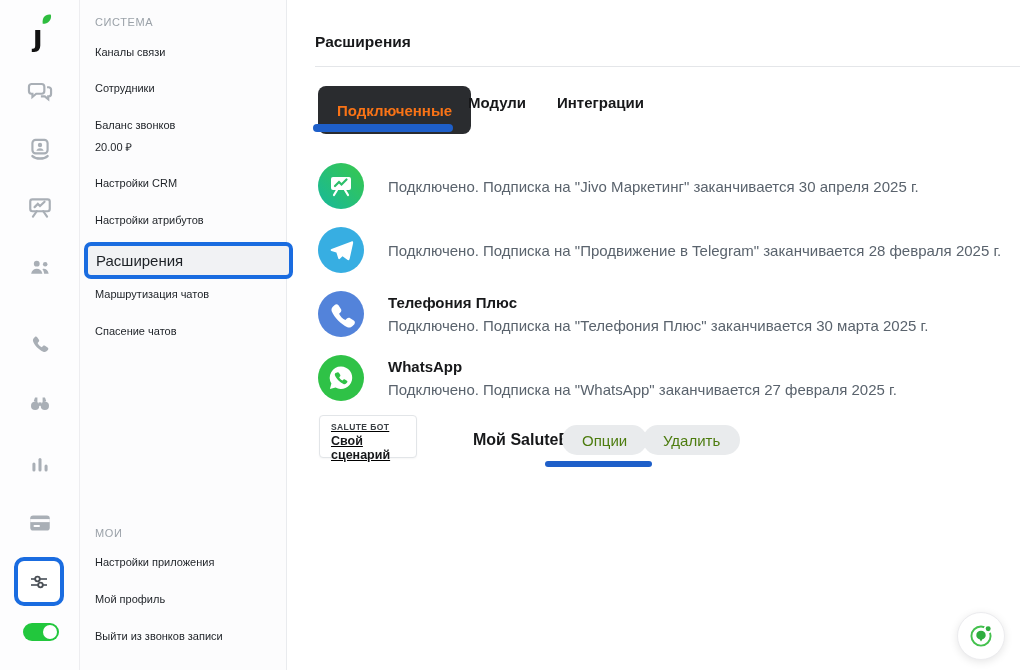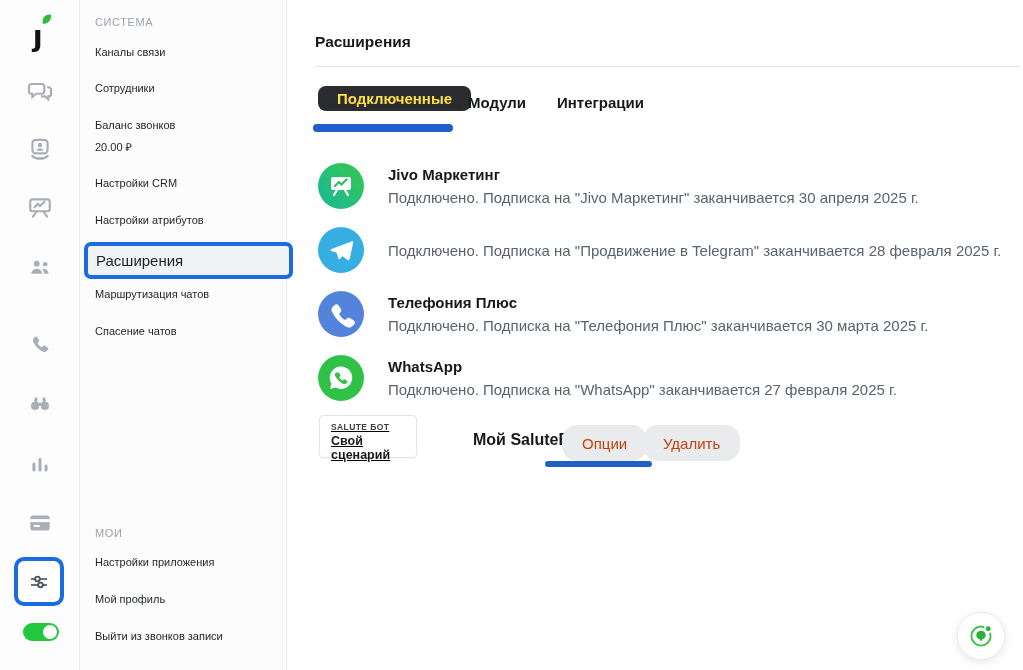--- a/index.html
+++ b/index.html
@@ -17,41 +17,41 @@
   #menu { position:absolute; left:80px; top:0; width:207px; height:670px; background:#fcfcfd; border-right:1px solid #e9ebee; z-index:2; }
   .sec-h { position:absolute; left:15px; font-size:11px; letter-spacing:.6px; color:#9aa1a8; }
   .m-item { position:absolute; left:15px; font-size:11px; color:#1d2126; cursor:pointer; white-space:nowrap; }
   .m-sub { display:block; margin-top:8px; }
   #sel-item { position:absolute; left:4px; top:242px; width:209px; height:37px; border:4px solid #1a6ce0; border-radius:7px; background:#f1f2f4; display:flex; align-items:center; padding-left:8px; font-size:15px; color:#1d2126; cursor:pointer; z-index:4; }
 
   
   #main { position:absolute; left:287px; top:0; width:736px; height:670px; background:#fff; }
   #page-title { position:absolute; left:28px; top:33px; font-size:15.5px; font-weight:bold; color:#17181a; }
   #title-divider { position:absolute; left:28px; top:66px; right:3px; height:1px; background:#e4e6e9; }
-  #tab-active { position:absolute; left:31px; top:86px; height:25px; padding:0 19px; background:#2a2c2f; border-radius:8px; color:#fde047; font-size:15px; font-weight:600; display:flex; align-items:center; cursor:pointer; }
+  #tab-active { position:absolute; left:31px; top:86px; height:48px; padding:0 19px; background:#2a2c2f; border-radius:8px; color:#f97316; font-size:15px; font-weight:600; display:flex; align-items:center; cursor:pointer; }
   .tab-plain { position:absolute; top:94px; font-size:15px; font-weight:600; color:#17181a; cursor:pointer; }
   #tab-underline { position:absolute; left:26px; top:124px; width:140px; height:8px; border-radius:4px; background:#1e5fc9; }
 
   #ext-list { position:absolute; left:31px; top:163px; }
   .ext-row { display:flex; align-items:center; margin-bottom:18px; cursor:pointer; }
   .ext-ic { width:46px; height:46px; border-radius:50%; flex:0 0 46px; display:flex; align-items:center; justify-content:center; }
   .ext-ic svg { width:46px; height:46px; }
   .ic-mkt { background:linear-gradient(to bottom left,#38c84c,#17b89b); }
   .ic-tg  { background:#37aee2; }
   .ic-tel { background:#5383da; }
   .ic-wa  { background:#2fc247; }
   .ext-txt { margin-left:24px; }
   .ext-title { font-size:15px; font-weight:bold; color:#17181a; margin-bottom:6px; }
   .ext-sub { font-size:15px; color:#5a636d; }
 
   #sb-card { position:absolute; left:32px; top:415px; width:98px; height:43px; background:#fff; border:1px solid #e2e5e8; border-radius:4px; box-shadow:0 1px 2px rgba(0,0,0,.04); padding:6px 0 0 11px; cursor:pointer;text-decoration:underline; }
   #sb-card .l1 { font-size:8.5px; font-weight:600; letter-spacing:.4px; color:#3a3f44; }
   #sb-card .l2 { font-size:12.5px; font-weight:bold; color:#17181a; margin-top:2px; }
   #sb-name { position:absolute; left:146px; top:431px; font-size:16px; font-weight:bold; color:#17181a;margin-left:40px; }
-  .pill { position:absolute; top:425px; height:36px; border:none; border-radius:15px; background:#e9ebed; font-family:"Liberation Sans",sans-serif; font-size:15px; color:#c2410c; padding:0 20px; cursor:pointer; }
+  .pill { position:absolute; top:425px; height:30px; border:none; border-radius:15px; background:#e9ebed; font-family:"Liberation Sans",sans-serif; font-size:15px; color:#4d7c0f; padding:0 20px; cursor:pointer; }
   #sb-underline { position:absolute; left:258px; top:461px; width:107px; height:6px; border-radius:3px; background:#1e5fc9; }
 
   
   #widget { position:absolute; left:957px; top:612px; width:48px; height:48px; border-radius:50%; background:#fff; border:1px solid #ececef; box-shadow:0 2px 8px rgba(0,0,0,.10); display:flex; align-items:center; justify-content:center; cursor:pointer; z-index:5; }
 </style>
 </head>
 <body>
 
 <div id="rail">
   <div class="rail-ic" style="top:12px;height:40px;width:34px">
@@ -160,21 +160,20 @@
   <div id="ext-list">
     <div class="ext-row">
       <div class="ext-ic ic-mkt">
         <svg viewBox="0 0 46 46">
           <rect x="13" y="14" width="20" height="13" rx="2" fill="#fff"></rect>
           <path d="M17 23l4-4 2.5 2.5 5-5" fill="none" stroke="#2cbf6a" stroke-width="2.2" stroke-linecap="round"></path>
           <path d="M19 27l-3 5M27 27l3 5" stroke="#fff" stroke-width="2.2" stroke-linecap="round"></path>
         </svg>
       </div>
       <div class="ext-txt">
-        <div class="ext-title">Jivo Маркетинг</div>
         <div class="ext-sub">Подключено. Подписка на "Jivo Маркетинг" заканчивается 30 апреля 2025 г.</div>
       </div>
     </div>
     <div class="ext-row">
       <div class="ext-ic ic-tg">
         <svg viewBox="0 0 46 46">
           <path fill="#fff" d="M33.5 14.5l-20 7.6c-1.2.5-1.2 1.4-.1 1.8l5 1.6 1.9 5.9c.3.9 1 1 1.6.4l2.6-2.6 5.2 3.8c.9.6 1.7.2 1.9-.9l3.5-15.9c.3-1.3-.5-2.2-1.6-1.7z"></path>
         </svg>
       </div>
       <div class="ext-txt">

